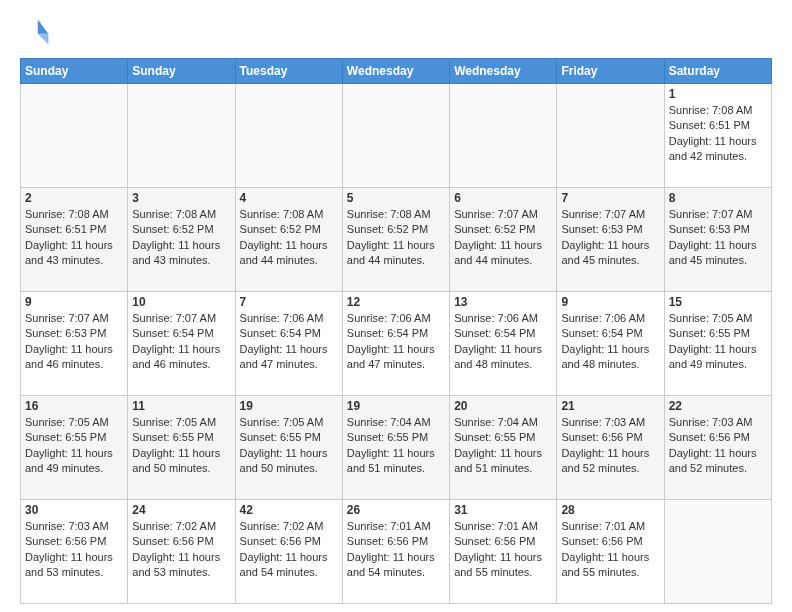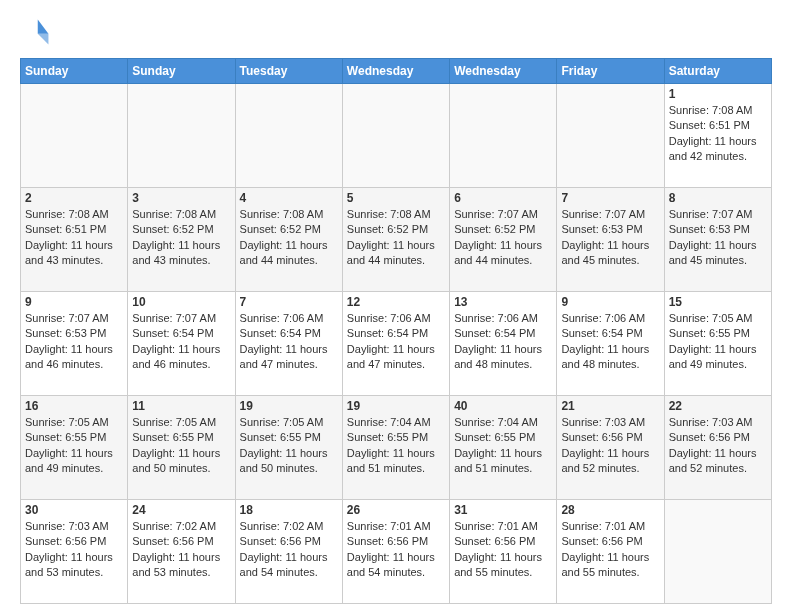--- a/index.html
+++ b/index.html
@@ -284,21 +284,21 @@
 and 50 minutes.</div>
           </td>
           <td>
             <span class="day-num">19</span>
             <div class="day-info" style="white-space: pre-line;">Sunrise: 7:04 AM
 Sunset: 6:55 PM
 Daylight: 11 hours
 and 51 minutes.</div>
           </td>
           <td>
-            <span class="day-num">40</span>
+            <span class="day-num">20</span>
             <div class="day-info" style="white-space: pre-line;">Sunrise: 7:04 AM
 Sunset: 6:55 PM
 Daylight: 11 hours
 and 51 minutes.</div>
           </td>
           <td>
             <span class="day-num">21</span>
             <div class="day-info" style="white-space: pre-line;">Sunrise: 7:03 AM
 Sunset: 6:56 PM
 Daylight: 11 hours
@@ -321,21 +321,21 @@
 and 53 minutes.</div>
           </td>
           <td>
             <span class="day-num">24</span>
             <div class="day-info" style="white-space: pre-line;">Sunrise: 7:02 AM
 Sunset: 6:56 PM
 Daylight: 11 hours
 and 53 minutes.</div>
           </td>
           <td>
-            <span class="day-num">18</span>
+            <span class="day-num">42</span>
             <div class="day-info" style="white-space: pre-line;">Sunrise: 7:02 AM
 Sunset: 6:56 PM
 Daylight: 11 hours
 and 54 minutes.</div>
           </td>
           <td>
             <span class="day-num">26</span>
             <div class="day-info" style="white-space: pre-line;">Sunrise: 7:01 AM
 Sunset: 6:56 PM
 Daylight: 11 hours

